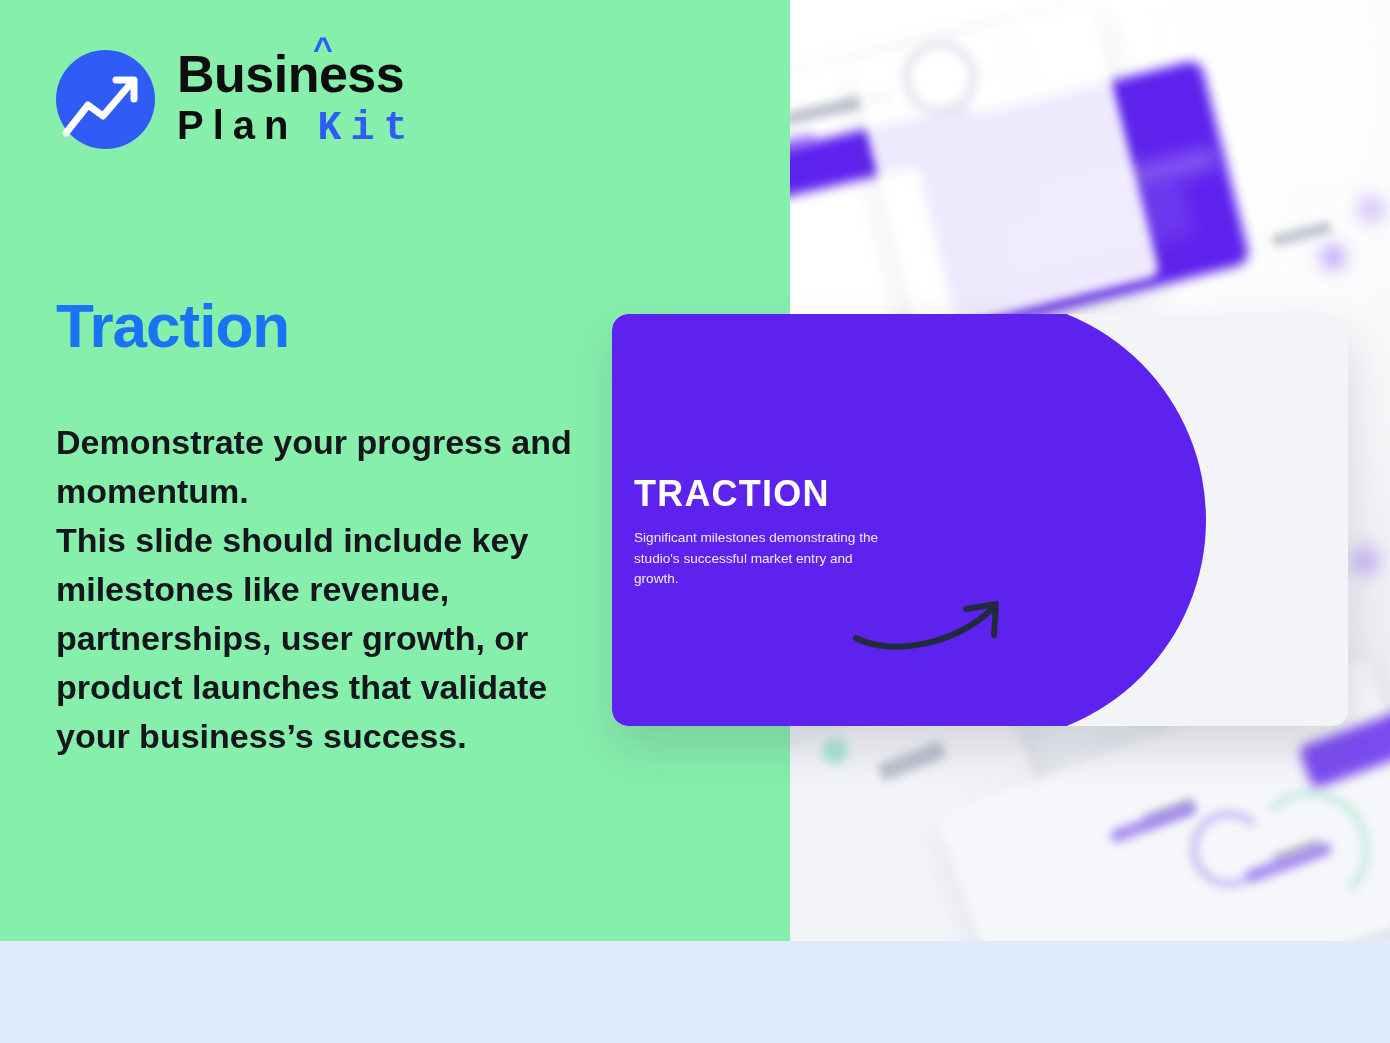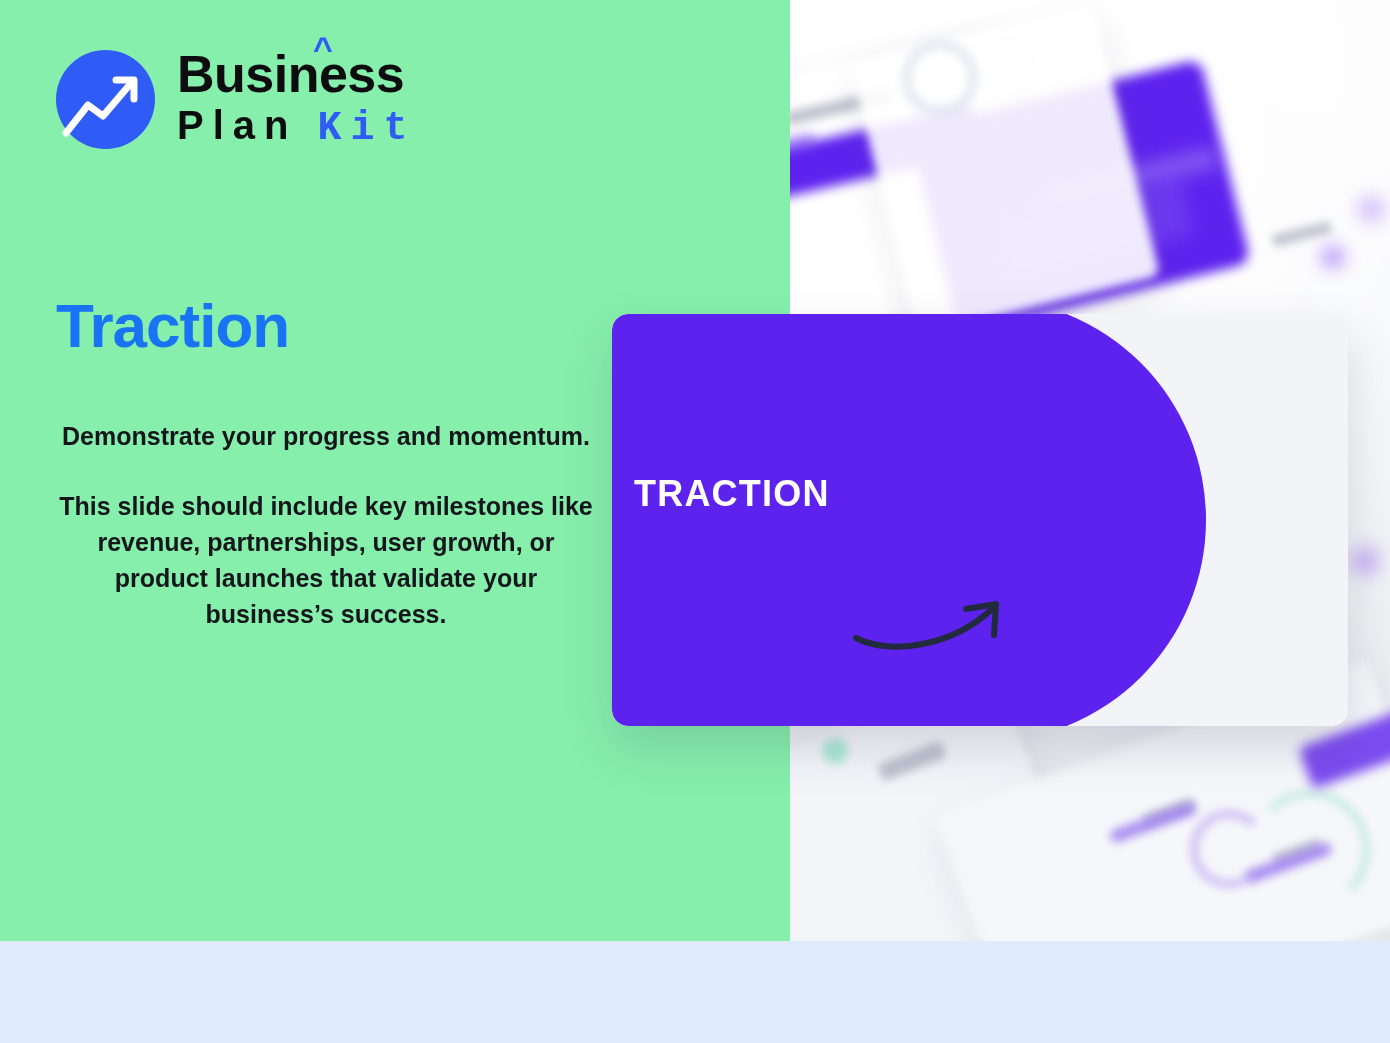--- a/index.html
+++ b/index.html
@@ -54,23 +54,23 @@
   }
   .logo-line2 { font-size:40px; font-weight:700; color:#0d0d0f; letter-spacing:9px; line-height:1.12; margin-top:2px; }
   .logo-line2 .kit { color:#2f5bf6;font-family:Liberation Mono, monospace; }
 
   .page-title {
     position:absolute; left:56px; top:295px;
     font-size:62px; font-weight:700; color:#1973f5; letter-spacing:-1px; line-height:1;
   }
   .body-copy {
     position:absolute; left:56px; top:418px; width:540px;
-    font-size:25px; font-weight:700; color:#14161c; line-height:1.44;text-align:center;
+    font-size:34px; font-weight:700; color:#14161c; line-height:1.44;
   }
-  .body-copy p + p { margin-top:34px; }
+  .body-copy p + p { }
 
   
   .slide {
     position:absolute; left:612px; top:314px; width:736px; height:412px;
     background:#f2f4f8; border-radius:16px;
     box-shadow:0 22px 48px rgba(60,66,95,.18);
     overflow:hidden;
   }
   .slide-purple {
     position:absolute; left:0; top:0; width:300px; height:412px;
@@ -159,20 +159,21 @@
   <div class="body-copy">
     <p>Demonstrate your progress and momentum.</p>
     <p>This slide should include key milestones like revenue, partnerships, user growth, or product launches that validate your business’s success.</p>
   </div>
 
   <div class="slide">
     <div class="slide-purple"></div>
 
     <div class="purple-content">
       <div class="slide-heading">TRACTION</div>
+      <div class="slide-sub">Significant milestones demonstrating the studio's successful market entry and growth.</div>
     </div>
 
     <svg class="curve-arrow" width="160" height="60" viewBox="0 0 160 60" aria-hidden="true">
       <path d="M6 44 C40 62, 104 52, 143 14" fill="none" stroke="#222b3d" stroke-width="6" stroke-linecap="round"></path>
       <path d="M116 15 L146 10 L144 41" fill="none" stroke="#222b3d" stroke-width="6" stroke-linecap="round" stroke-linejoin="round"></path>
     </svg>
 
   </div>
 
   <div class="bottom-band"></div>

